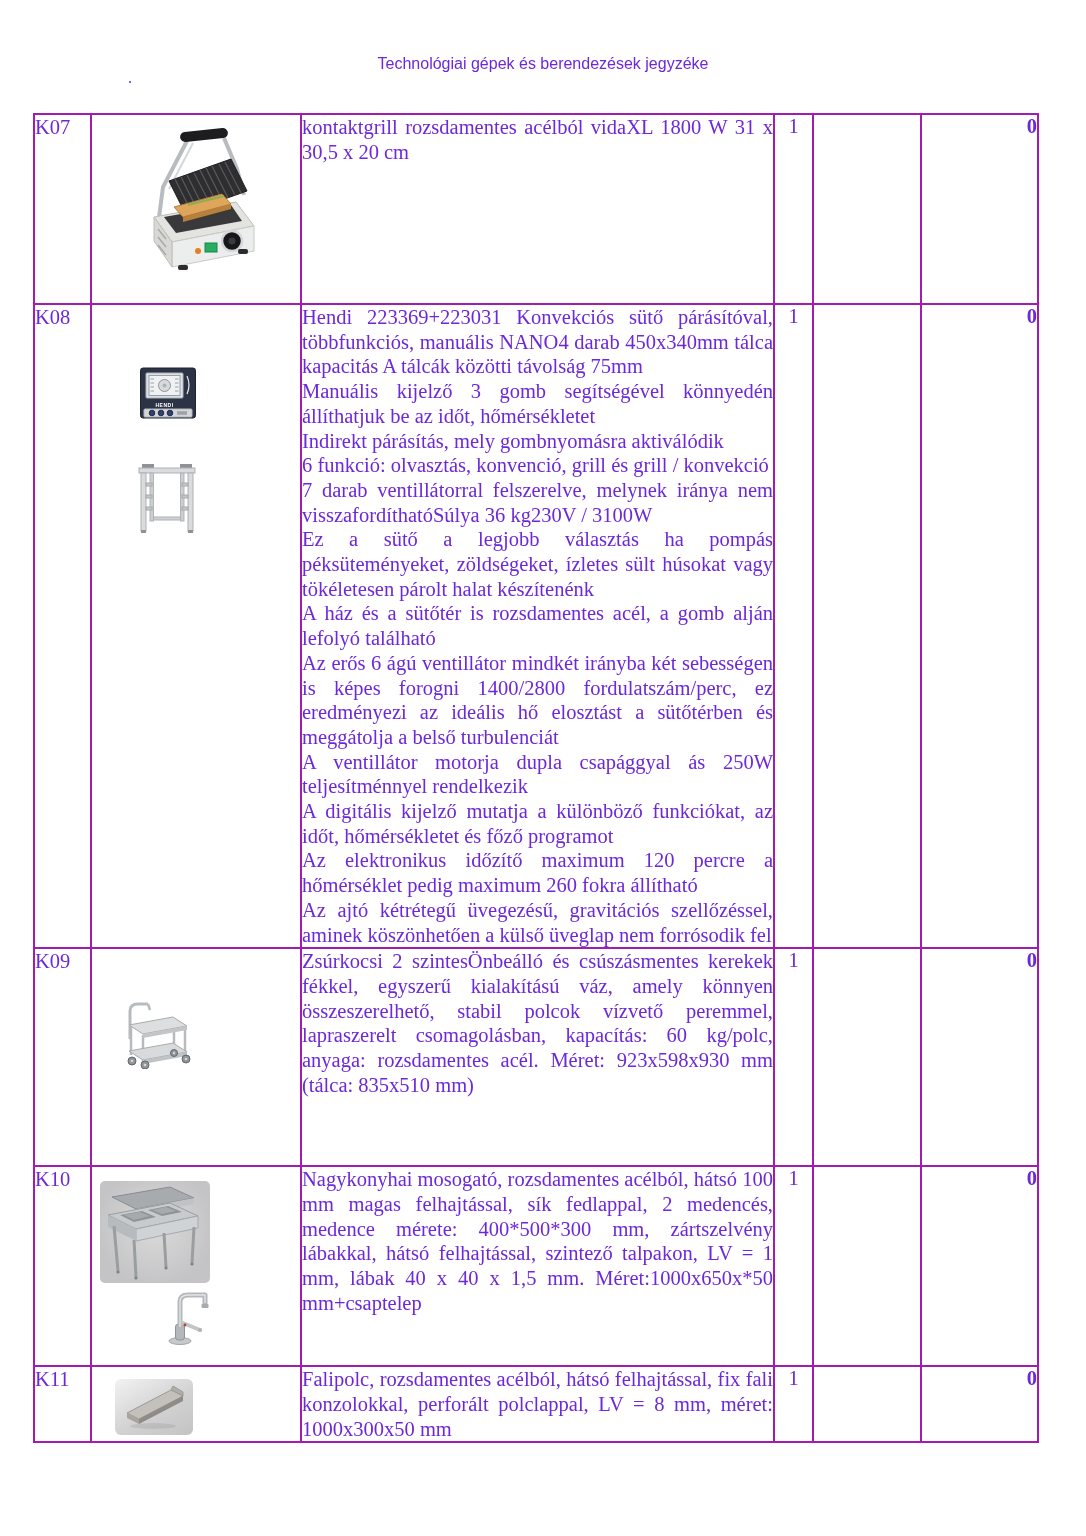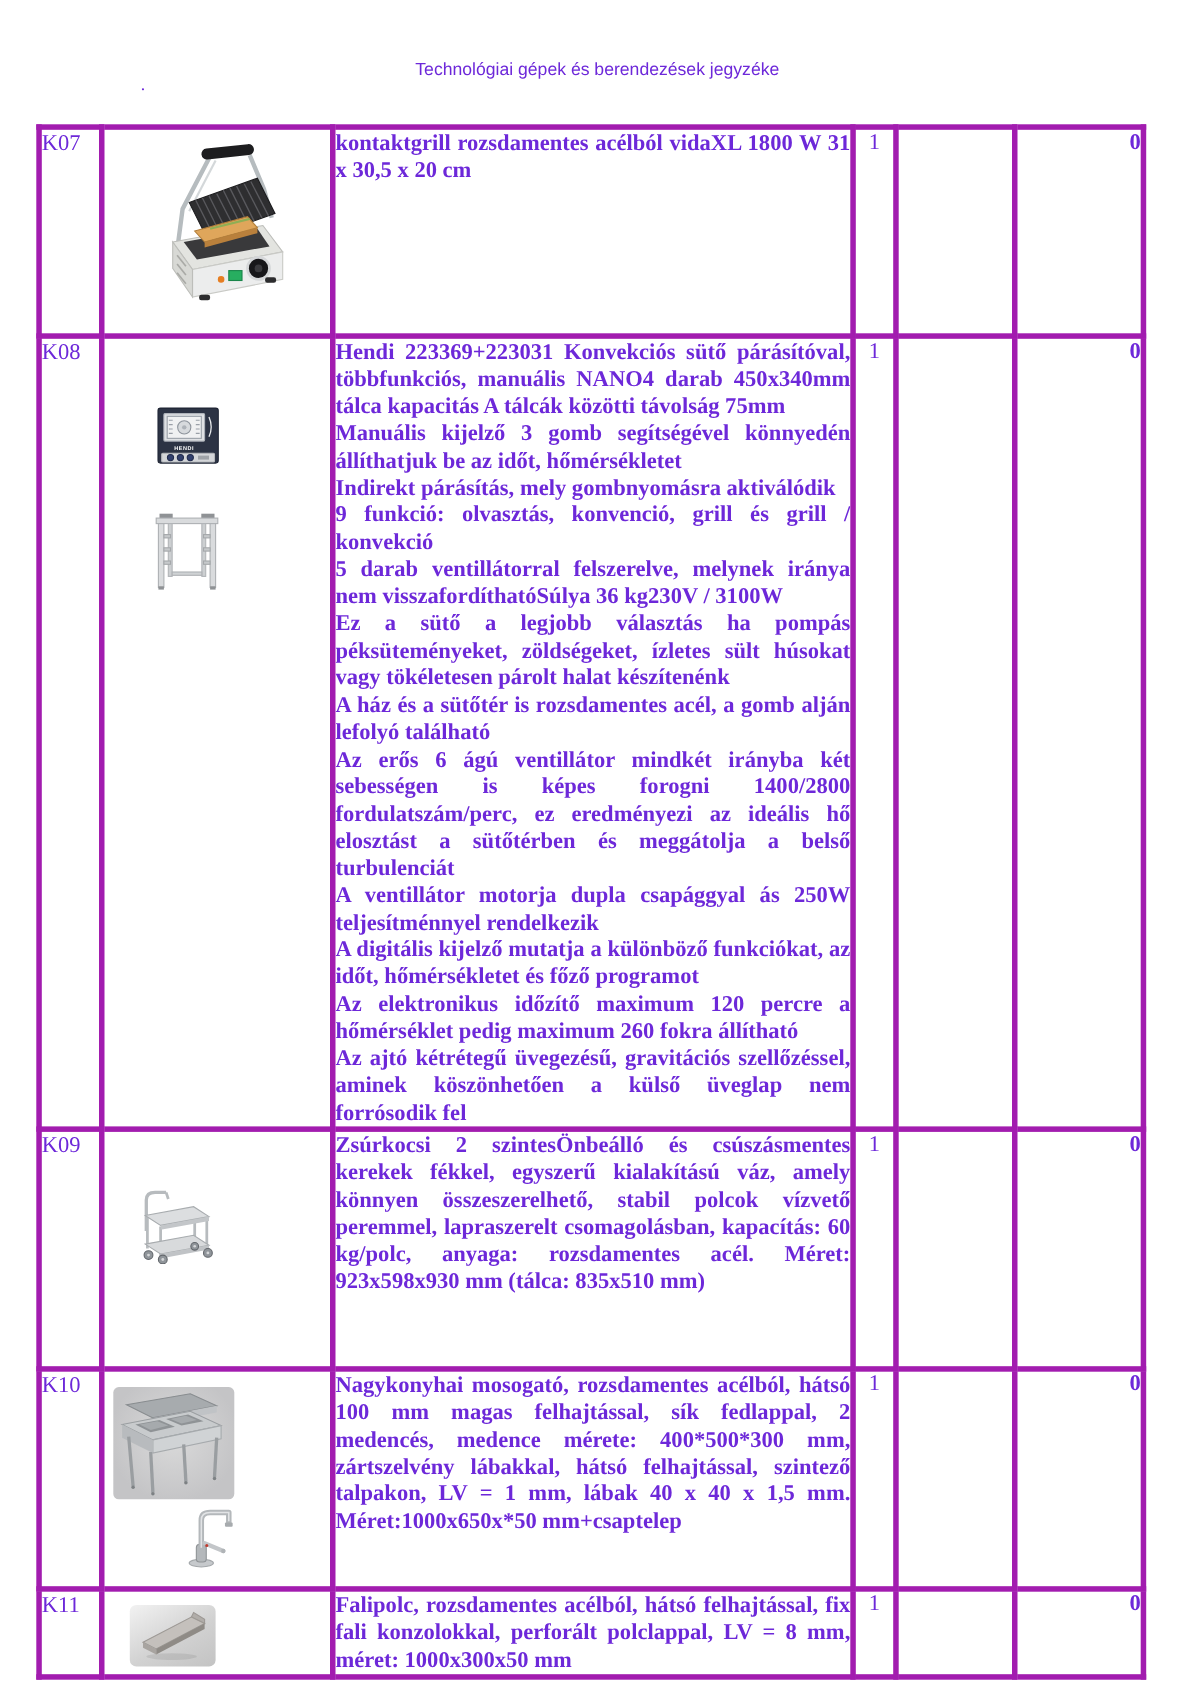--- a/index.html
+++ b/index.html
@@ -3,23 +3,23 @@
 <meta charset="utf-8">
 <style>
   html,body{margin:0;padding:0;background:#ffffff;}
   .page{position:relative;width:1086px;height:1536px;background:#ffffff;overflow:hidden;
         font-family:"Liberation Serif", serif;color:#6d28d9;margin-top:13px;}
   .title{position:absolute;top:42px;left:0;width:100%;text-align:center;
          font-family:"Liberation Sans", sans-serif;font-size:16px;font-weight:500;}
   .stray{position:absolute;left:128px;top:56px;font-size:16px;}
   table.equip{position:absolute;left:33px;top:100px;width:1004px;border-collapse:collapse;
               table-layout:fixed;}
-  table.equip td{border:5px solid #a21caf;vertical-align:top;padding:0;overflow:hidden;}
+  table.equip td{border:2px solid #a21caf;vertical-align:top;padding:0;overflow:hidden;}
   td.code{font-size:20.5px;padding:0 0 0 3px;line-height:24px;}
-  td.desc{font-size:20.5px;line-height:24.7px;text-align:justify;padding:0 2px;font-weight:bold;}
+  td.desc{font-size:20.5px;line-height:24.7px;text-align:justify;padding:0 2px;}
   td.desc .para{text-align:justify;}
   td.qty{font-size:20.5px;text-align:center;padding-top:1px;}
   td.val{font-size:20.5px;font-weight:bold;text-align:right;padding:1px 7px 0 0;}
   td.imgc{padding:0;}
   .imgwrap{display:block;}
   .tile-gray{background:radial-gradient(circle at 50% 45%, #dadada 0%, #c4c4c6 75%);}
   .tile-shelf{background:linear-gradient(150deg,#f2f2f2 0%,#d2d2d2 55%,#c3c3c3 100%);
               border-radius:6px;}
   svg{display:block;}
 </style>
@@ -141,22 +141,22 @@
             <rect x="16.5" y="56" width="27" height="3" fill="#cfd2d4" stroke="#aeb1b4"></rect>
             <rect x="4" y="69" width="5" height="3" fill="#8f9295"></rect>
             <rect x="51" y="69" width="5" height="3" fill="#8f9295"></rect>
           </svg>
         </div>
       </td>
       <td class="desc">
         <div class="para">Hendi 223369+223031 Konvekciós sütő párásítóval, többfunkciós, manuális NANO4 darab 450x340mm tálca kapacitás A tálcák közötti távolság 75mm</div>
         <div class="para">Manuális kijelző 3 gomb segítségével könnyedén állíthatjuk be az időt, hőmérsékletet</div>
         <div class="para">Indirekt párásítás, mely gombnyomásra aktiválódik</div>
-        <div class="para">9 funkció: olvasztás, konvenció, grill és grill / konvekció</div>
-        <div class="para">5 darab ventillátorral felszerelve, melynek iránya nem visszafordíthatóSúlya 36 kg230V / 3100W</div>
+        <div class="para">6 funkció: olvasztás, konvenció, grill és grill / konvekció</div>
+        <div class="para">7 darab ventillátorral felszerelve, melynek iránya nem visszafordíthatóSúlya 36 kg230V / 3100W</div>
         <div class="para">Ez a sütő a legjobb választás ha pompás péksüteményeket, zöldségeket, ízletes sült húsokat vagy tökéletesen párolt halat készítenénk</div>
         <div class="para">A ház és a sütőtér is rozsdamentes acél, a gomb alján lefolyó található</div>
         <div class="para">Az erős 6 ágú ventillátor mindkét irányba két sebességen is képes forogni 1400/2800 fordulatszám/perc, ez eredményezi az ideális hő elosztást a sütőtérben és meggátolja a belső turbulenciát</div>
         <div class="para">A ventillátor motorja dupla csapággyal ás 250W teljesítménnyel rendelkezik</div>
         <div class="para">A digitális kijelző mutatja a különböző funkciókat, az időt, hőmérsékletet és főző programot</div>
         <div class="para">Az elektronikus időzítő maximum 120 percre a hőmérséklet pedig maximum 260 fokra állítható</div>
         <div class="para">Az ajtó kétrétegű üvegezésű, gravitációs szellőzéssel, aminek köszönhetően a külső üveglap nem forrósodik fel</div>
       </td>
       <td class="qty">1</td>
       <td class="notes"></td>

